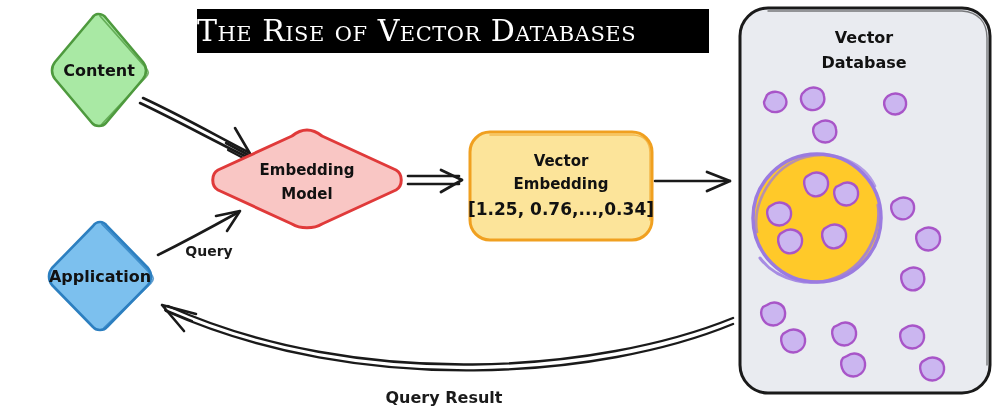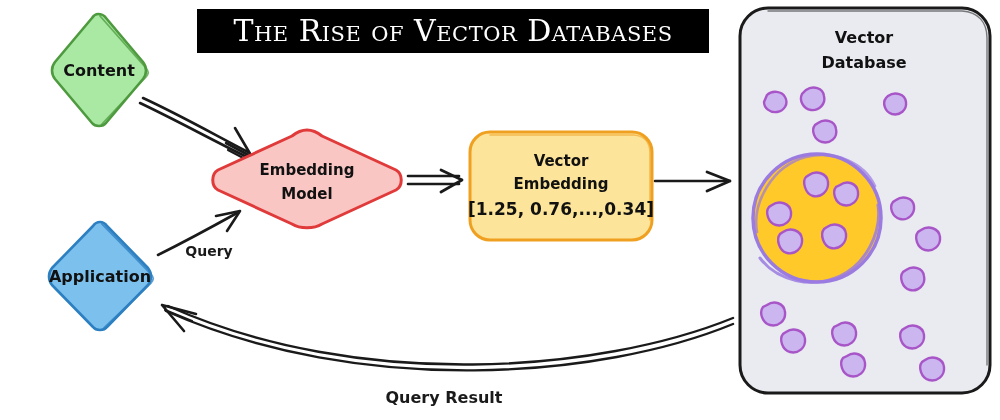--- a/index.html
+++ b/index.html
@@ -39,21 +39,20 @@
     fill: #1a1a1a;
     font-weight: 600;
     text-anchor: middle;
   }
   .title-banner {
     position: absolute;
     background: #000000;
     color: #ffffff;
     display: flex;
     align-items: center;
-    justify-content: center;
     letter-spacing: 0.5px;
   }
   .title-text {
     font-family: "DejaVu Serif", serif;
     font-size: 30px;
     font-variant: small-caps;
     font-weight: 400;
     color: #ffffff;
     white-space: nowrap;
     line-height: 1;

